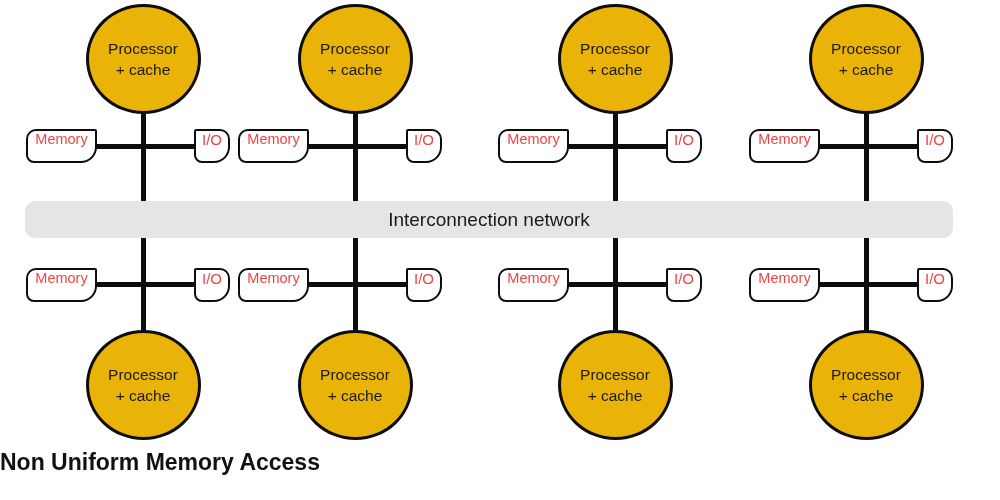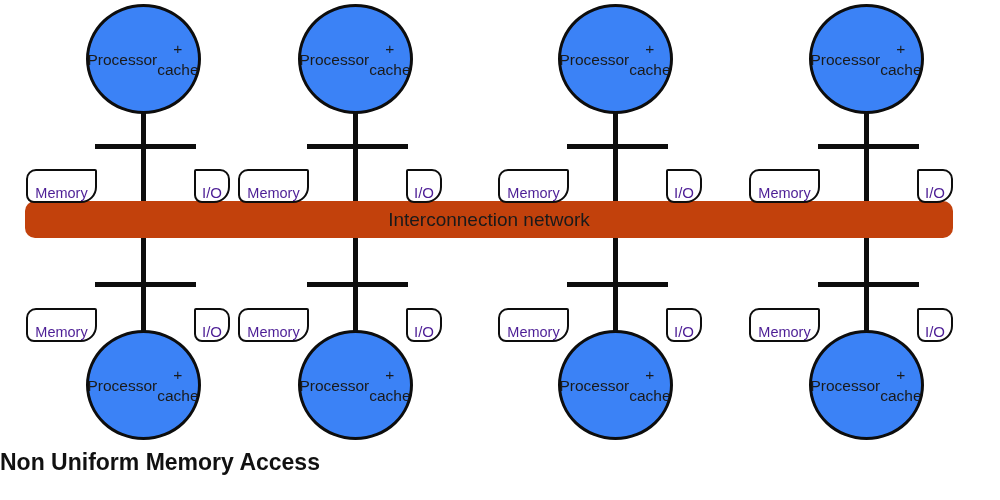--- a/index.html
+++ b/index.html
@@ -17,46 +17,46 @@
   .hline{
     position:absolute;z-index:1;background:#0d0d0d;
     left:calc(var(--cx) - 48px);width:101px;height:5px;
   }
   .hline.row-top{top:144px;}
   .hline.row-bot{top:282px;}
 
   .circle{
     position:absolute;z-index:3;box-sizing:border-box;
     left:calc(var(--cx) - 57.5px);width:115px;height:110px;
-    background:#3b82f6;border:3px solid #0d0d0d;border-radius:50%;
-    display:flex;flex-direction:row;align-items:center;justify-content:center;
+    background:#eab308;border:3px solid #0d0d0d;border-radius:50%;
+    display:flex;flex-direction:column;align-items:center;justify-content:center;
     text-align:center;font-size:15.5px;line-height:21px;color:#1a1a1a;
   }
   .circle.pos-top{top:4px;}
   .circle.pos-bot{top:330px;}
 
   .membox,.iobox{
     position:absolute;z-index:3;box-sizing:border-box;height:34px;
     background:#ffffff;border:2.5px solid #0d0d0d;
-    display:flex;align-items:flex-end;justify-content:center;color:#4c1d95;margin-top:40px;
+    display:flex;align-items:flex-start;justify-content:center;color:#ef4444;
   }
   .membox{
     left:calc(var(--cx) - 117px);width:71px;
     border-radius:10px 2px 16px 8px;font-size:14.5px;
   }
   .iobox{
     left:calc(var(--cx) + 51px);width:36px;
     border-radius:2px 10px 16px 8px;font-size:15px;
   }
   .membox.row-top,.iobox.row-top{top:129px;}
   .membox.row-bot,.iobox.row-bot{top:268px;}
 
   .netbar{
     position:absolute;z-index:2;left:25px;top:201px;width:928px;height:37px;
-    background:#c2410c;border-radius:10px;
+    background:#e5e5e5;border-radius:10px;
     display:flex;align-items:center;justify-content:center;
     font-size:19px;color:#1a1a1a;
   }
 
   .title{
     position:absolute;z-index:4;left:0;right:0;top:449px;
     font-size:23px;font-weight:700;color:#111111;
   }
 </style>
 </head>

